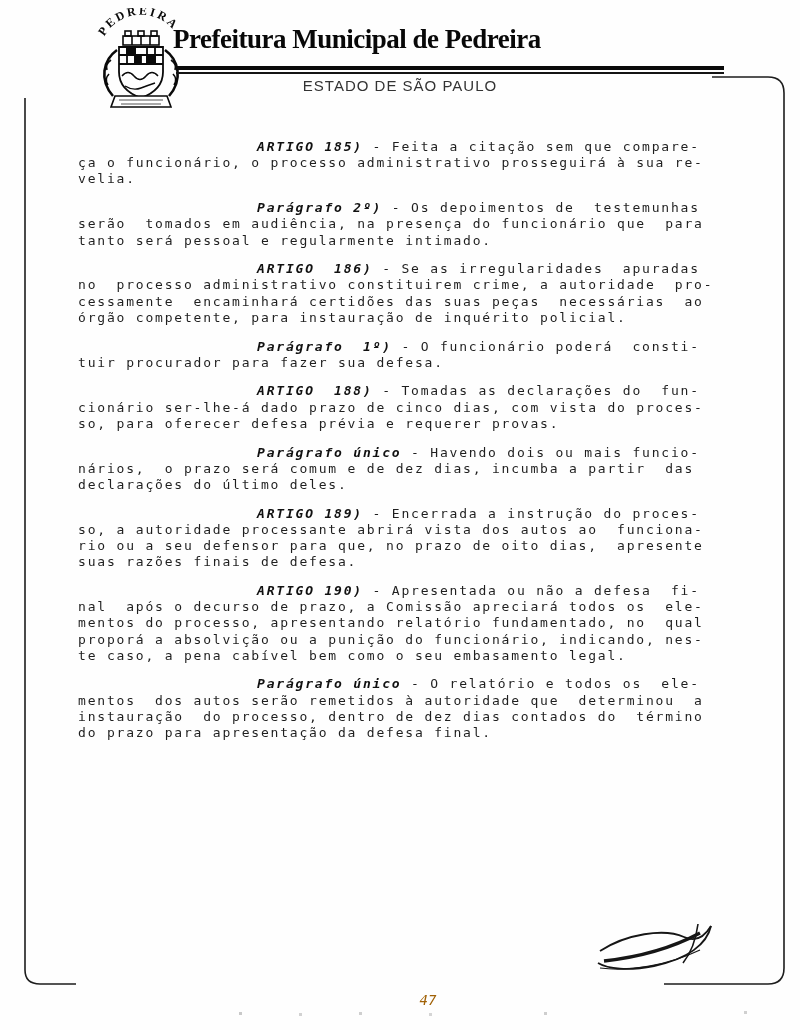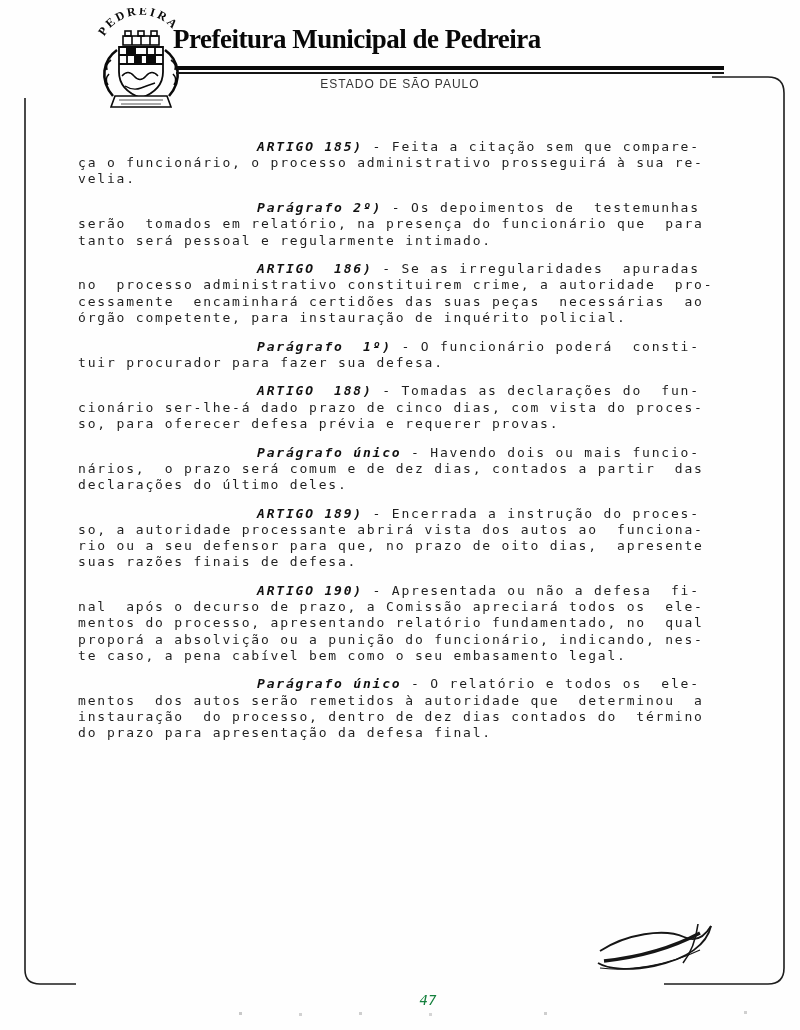--- a/index.html
+++ b/index.html
@@ -14,41 +14,41 @@
   .title{
     position:absolute;left:173px;top:24px;width:560px;
     font-family:"Liberation Serif", serif;font-weight:bold;
     font-size:27px;letter-spacing:-0.5px;color:#080808;white-space:nowrap;
     transform:scaleY(1.02);
   }
   .rule-thick{position:absolute;left:176px;top:66px;width:548px;height:4px;background:#0a0a0a;}
   .rule-thin{position:absolute;left:176px;top:72px;width:548px;height:2px;background:#141414;}
   .subtitle{
     position:absolute;left:300px;top:77px;width:200px;text-align:center;
-    font-family:"Liberation Sans", sans-serif;font-size:12px;letter-spacing:1px;color:#333;
+    font-family:"Liberation Sans", sans-serif;font-size:15px;letter-spacing:1px;color:#333;
   }
   
   .frame-svg{position:absolute;left:0;top:0;width:800px;height:1030px;pointer-events:none;}
   
   .doc-body{
     position:absolute;left:78px;top:139px;width:648px;
     font-size:13px;line-height:16.2px;letter-spacing:1.8px;
     color:#1f1f1f;
   }
   .para{white-space:pre-wrap;text-indent:179px;margin:0 0 12.5px 0;}
   .para b{font-weight:bold;color:#111;font-style:italic;}
   
   .footer-line{
     position:absolute;left:84px;top:977px;width:582px;
     font-family:"Liberation Sans", sans-serif;font-size:8.4px;
     letter-spacing:0.3px;color:#2a2a2a;white-space:nowrap;
   }
   .page-number{
     position:absolute;left:408px;top:992px;width:40px;text-align:center;
-    font-size:14px;font-style:italic;color:#15803d;
+    font-size:14px;font-style:italic;color:#a16207;
   }
   .specks{position:absolute;left:0;top:0;width:1px;height:1px;
     box-shadow:240px 1013px 0 1px #c9c9c9, 300px 1014px 0 1px #d2d2d2,
                360px 1013px 0 1px #cfcfcf, 430px 1014px 0 1px #d5d5d5,
                545px 1013px 0 1px #cecece, 745px 1012px 0 1px #d0d0d0;
   }
 </style>
 </head>
 <body>
 
@@ -124,33 +124,33 @@
       <path d="M698 924 C 696 939, 691 953, 683 963" stroke-width="1.6"></path>
       <path d="M600 968 C 630 972, 668 965, 700 950" stroke-width="1.2"></path>
     </g>
   </svg>
 
   <div class="doc-body">
     <div class="para"><b>ARTIGO 185)</b><span> - Feita a citação sem que compare-
 ça o funcionário, o processo administrativo prosseguirá à sua re-
 velia.</span></div>
     <div class="para"><b>Parágrafo 2º)</b><span> - Os depoimentos de  testemunhas
-serão  tomados em relatório, na presença do funcionário que  para
+serão  tomados em audiência, na presença do funcionário que  para
 tanto será pessoal e regularmente intimado.</span></div>
     <div class="para"><b>ARTIGO  186)</b><span> - Se as irregularidades  apuradas
 no  processo administrativo constituirem crime, a autoridade  pro-
 cessamente  encaminhará certidões das suas peças  necessárias  ao
 órgão competente, para instauração de inquérito policial.</span></div>
     <div class="para"><b>Parágrafo  1º)</b><span> - O funcionário poderá  consti-
 tuir procurador para fazer sua defesa.</span></div>
     <div class="para"><b>ARTIGO  188)</b><span> - Tomadas as declarações do  fun-
 cionário ser-lhe-á dado prazo de cinco dias, com vista do proces-
 so, para oferecer defesa prévia e requerer provas.</span></div>
     <div class="para"><b>Parágrafo único</b><span> - Havendo dois ou mais funcio-
-nários,  o prazo será comum e de dez dias, contados a partir  das
+nários,  o prazo será comum e de dez dias, incumba a partir  das
 declarações do último deles.</span></div>
     <div class="para"><b>ARTIGO 189)</b><span> - Encerrada a instrução do proces-
 so, a autoridade processante abrirá vista dos autos ao  funciona-
 rio ou a seu defensor para que, no prazo de oito dias,  apresente
 suas razões finais de defesa.</span></div>
     <div class="para"><b>ARTIGO 190)</b><span> - Apresentada ou não a defesa  fi-
 nal  após o decurso de prazo, a Comissão apreciará todos os  ele-
 mentos do processo, apresentando relatório fundamentado, no  qual
 proporá a absolvição ou a punição do funcionário, indicando, nes-
 te caso, a pena cabível bem como o seu embasamento legal.</span></div>

